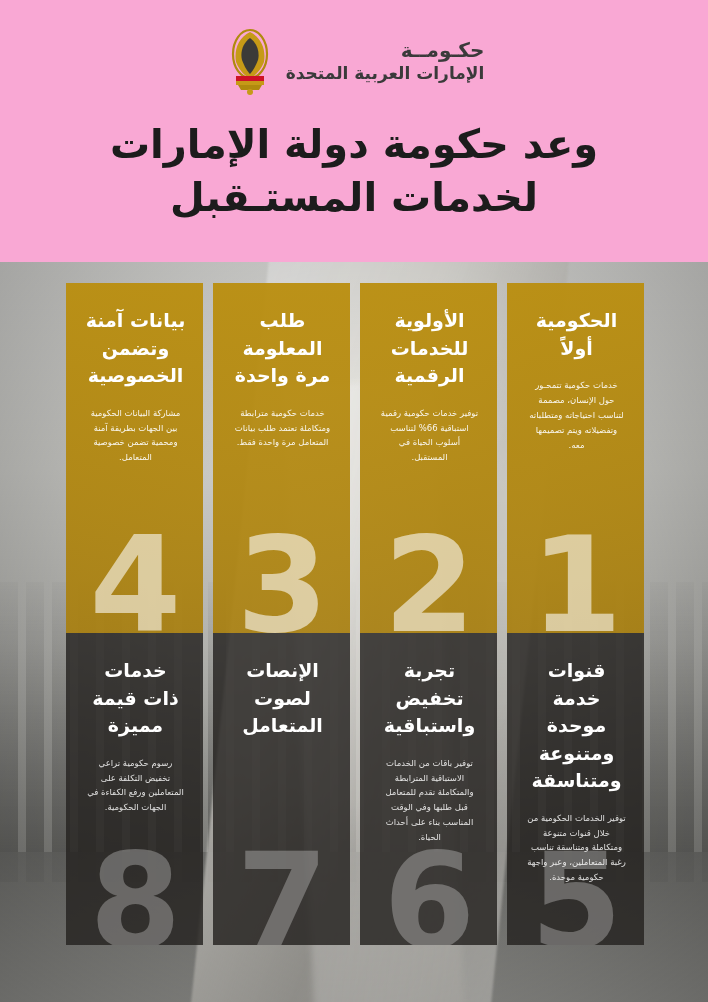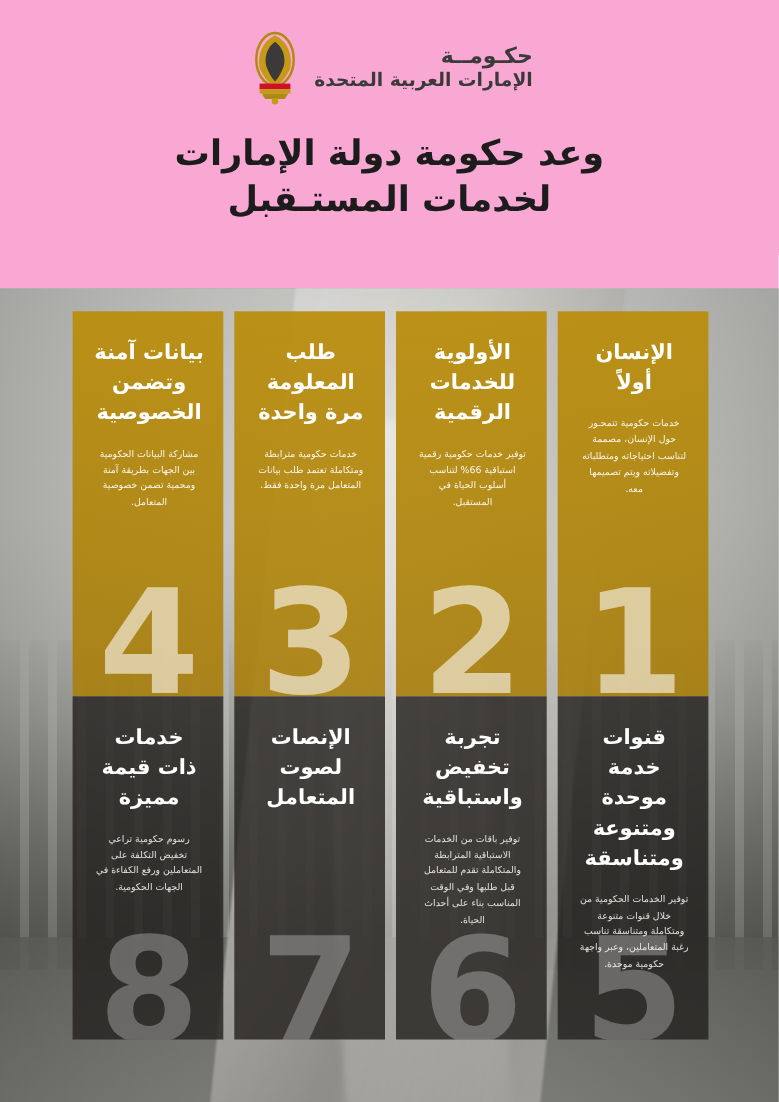--- a/index.html
+++ b/index.html
@@ -71,21 +71,21 @@
   }
 
   .main-title {
     position: absolute;
     top: 118px;
     left: 0;
     width: 708px;
     text-align: center;
     color: #1c1c1c;
     font-weight: bold;
-    font-size: 32px;
+    font-size: 40px;
     line-height: 1.32;
     letter-spacing: 0px;
     padding: 0 40px;
     box-sizing: border-box;
   }
   .main-title .tl {
     display: block;
     white-space: nowrap;
   }
 
@@ -264,21 +264,21 @@
     <div class="city"></div>
     <div class="ground"></div>
     <div class="flag"></div>
     <div class="flag2"></div>
     <div class="vignette"></div>
   </div>
 
   <div class="grid">
 
     <div class="card gold">
-      <div class="c-title">الإنسان
+      <div class="c-title">الحكومية
 أولاً</div>
       <div class="c-desc">خدمات حكومية تتمحـور حول الإنسان، مصممة لتناسب احتياجاته ومتطلباته وتفضيلاته ويتم تصميمها معه.</div>
       <div class="c-num">1</div>
     </div>
 
     <div class="card gold">
       <div class="c-title">الأولوية
 للخدمات
 الرقمية</div>
       <div class="c-desc">توفير خدمات حكومية رقمية استباقية 66% لتناسب أسلوب الحياة في المستقبل.</div>

